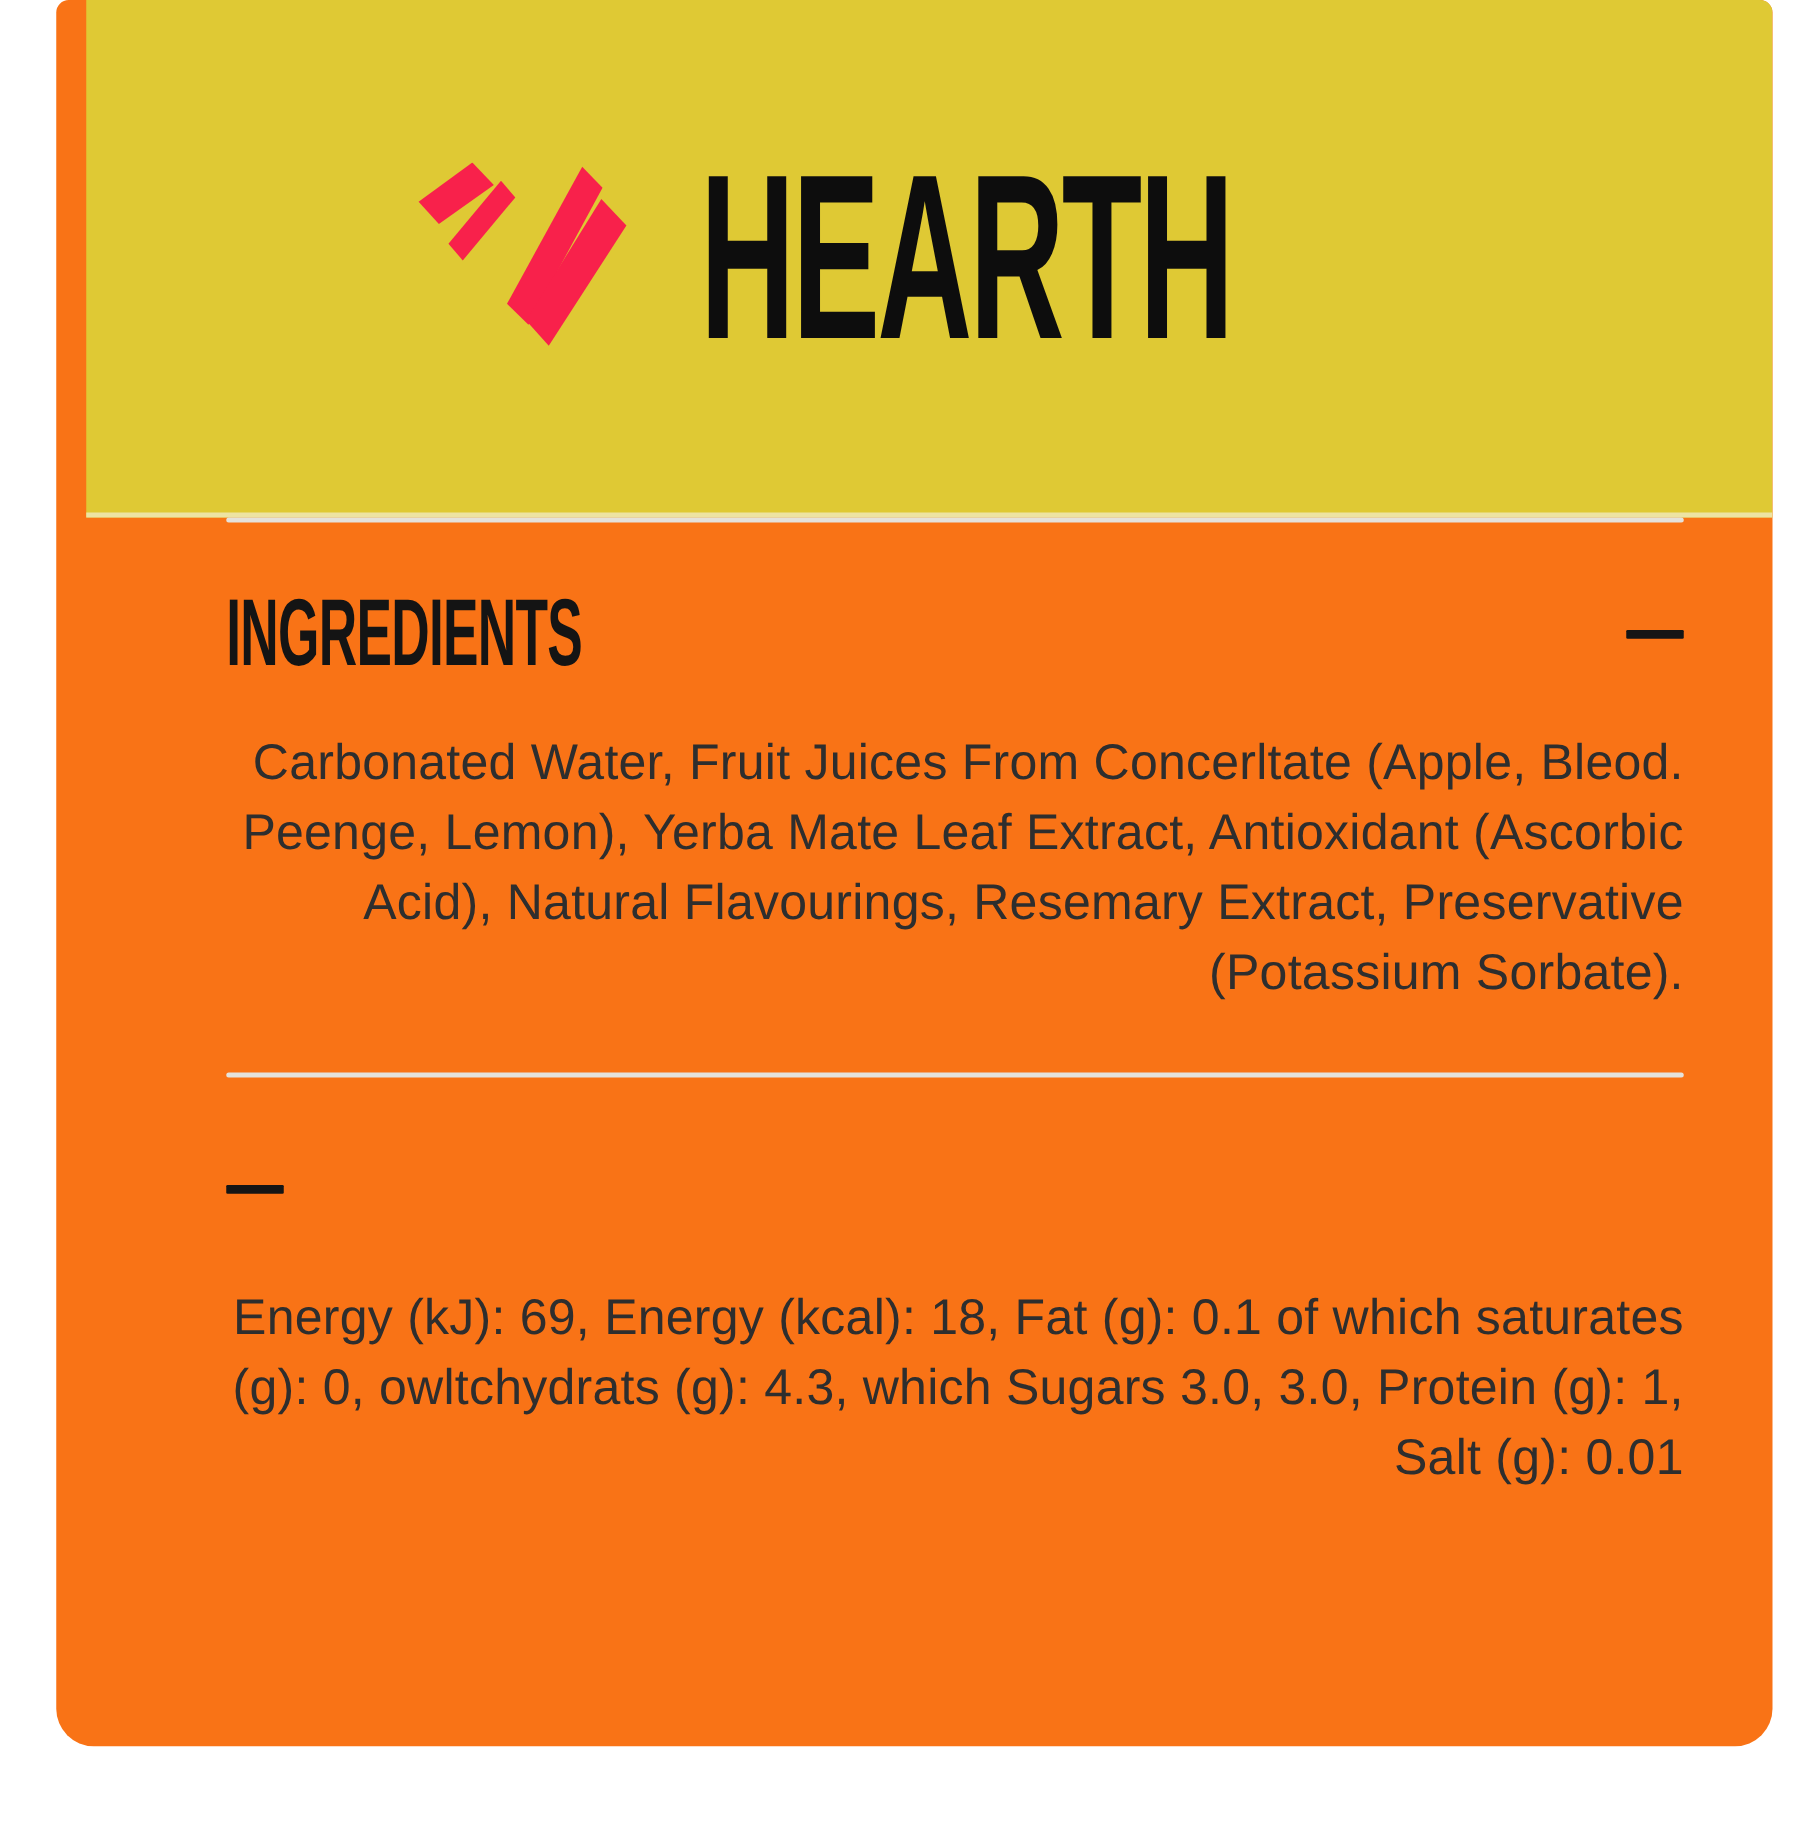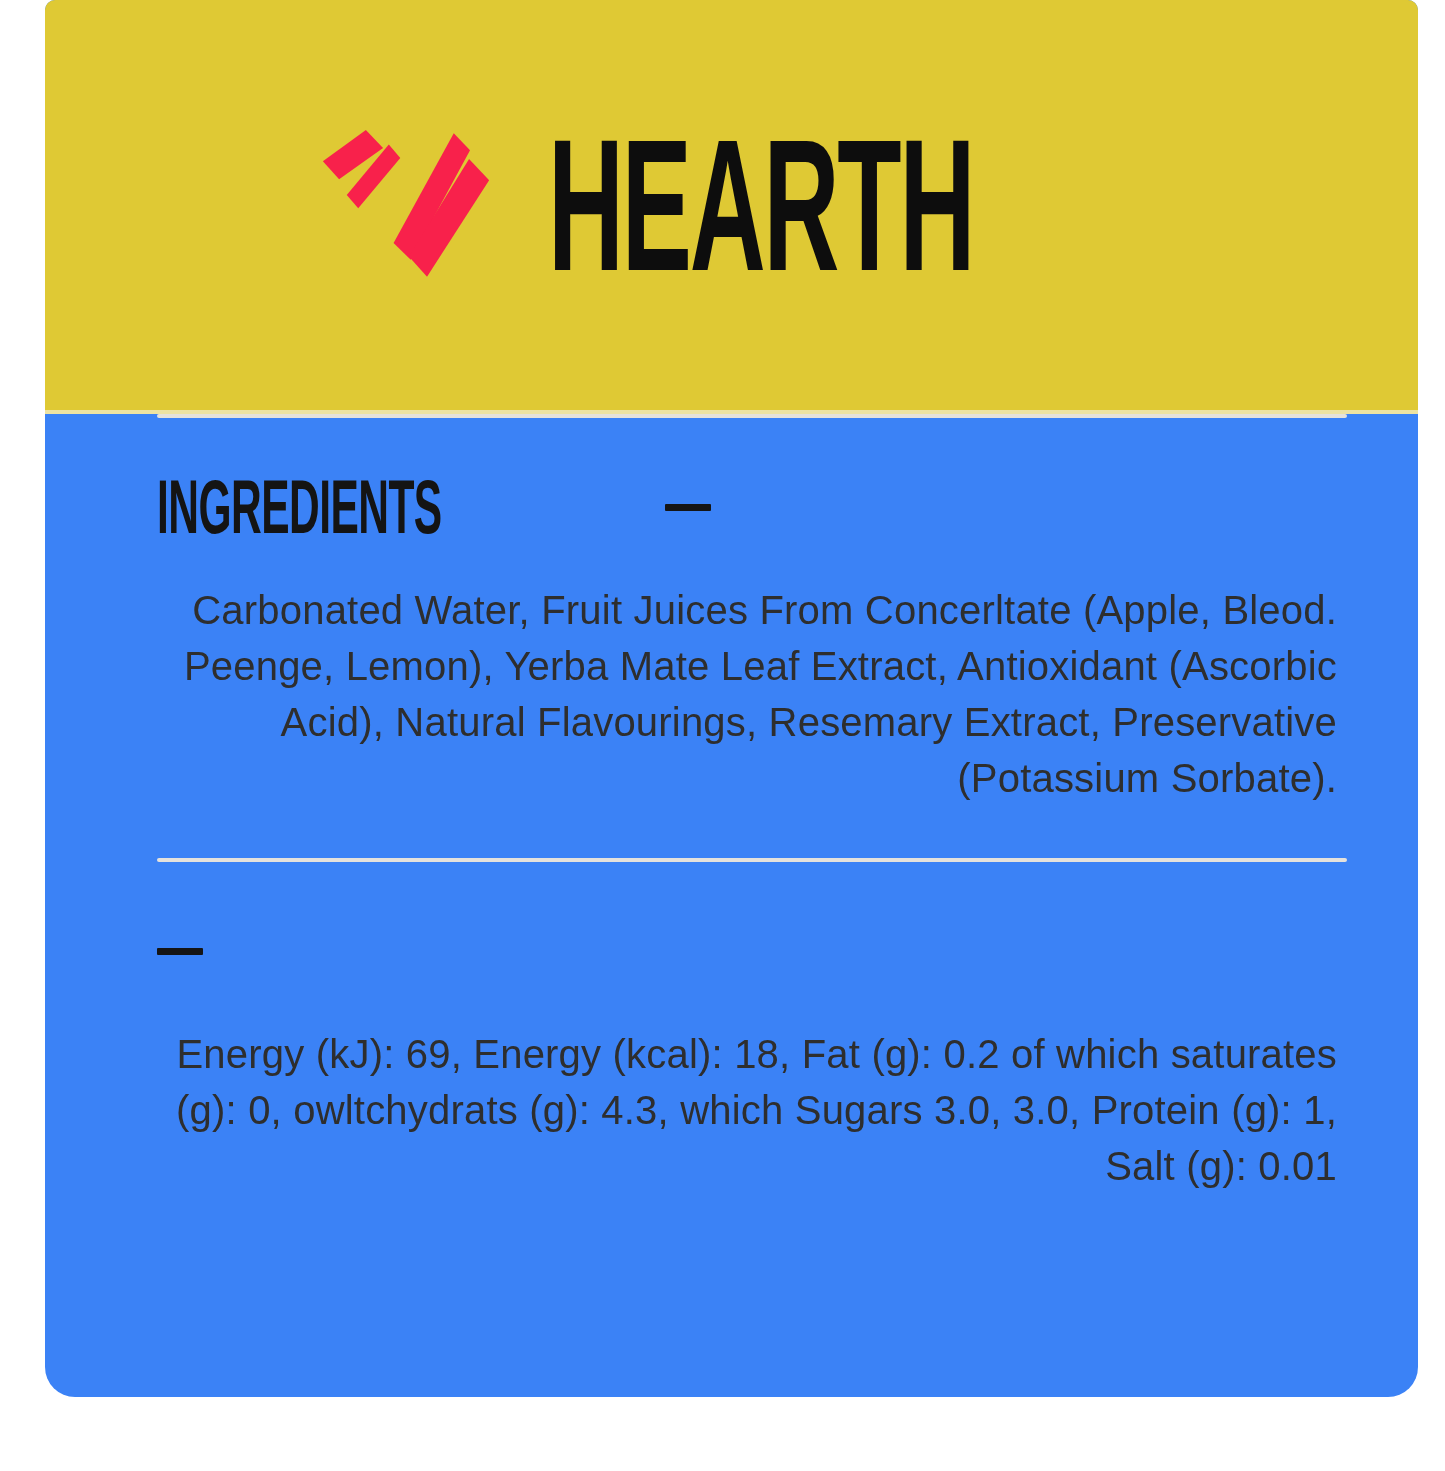--- a/index.html
+++ b/index.html
@@ -6,23 +6,24 @@
   body{
     width:1445px;height:1471px;
     background:#ffffff;
     font-family:"Liberation Sans", sans-serif;
     position:relative;
     overflow:hidden;
   }
   .card{
     position:absolute;
     left:45px; right:27px; top:0; bottom:74px;
-    background:#3b82f6;
+    background:#f97316;
     border-radius:10px 10px 30px 30px;
     overflow:hidden;
+    padding-left:24px;
   }
   .brand-header{
     height:410px;
     background:#DFC934;
     border-bottom:4px solid #EDE3A3;
     display:flex;
     align-items:center;
     justify-content:center;
   }
   .brand-lockup{
@@ -54,20 +55,21 @@
   }
   .divider{
     height:4px;
     background:#E5E2DC;
     border-radius:2px;
     margin-top:74px;
   }
   section .divider{margin-top:0;}
   .section-header{
     display:flex;
+    justify-content:space-between;
     align-items:center;
     margin-top:54px;
     height:70px;
     cursor:pointer;
   }
   .section-title{
     margin:0;
     font-weight:bold;
     font-size:76px;
     line-height:1;
@@ -129,17 +131,17 @@
         <span class="minus"></span>
       </div>
       <p class="section-body">Carbonated Water, Fruit Juices From Concerltate (Apple, Bleod. Peenge, Lemon), Yerba Mate Leaf Extract, Antioxidant (Ascorbic Acid), Natural Flavourings, Resemary Extract, Preservative (Potassium Sorbate).</p>
     </section>
 
     <section>
       <div class="divider"></div>
       <div class="section-header">
         <span class="minus"></span>
       </div>
-      <p class="section-body">Energy (kJ): 69, Energy (kcal): 18, Fat (g): 0.2 of which saturates (g): 0, owltchydrats (g): 4.3, which Sugars 3.0, 3.0, Protein (g): 1, Salt (g): 0.01</p>
+      <p class="section-body">Energy (kJ): 69, Energy (kcal): 18, Fat (g): 0.1 of which saturates (g): 0, owltchydrats (g): 4.3, which Sugars 3.0, 3.0, Protein (g): 1, Salt (g): 0.01</p>
     </section>
 
   </main>
 </div>
 
 </body></html>

